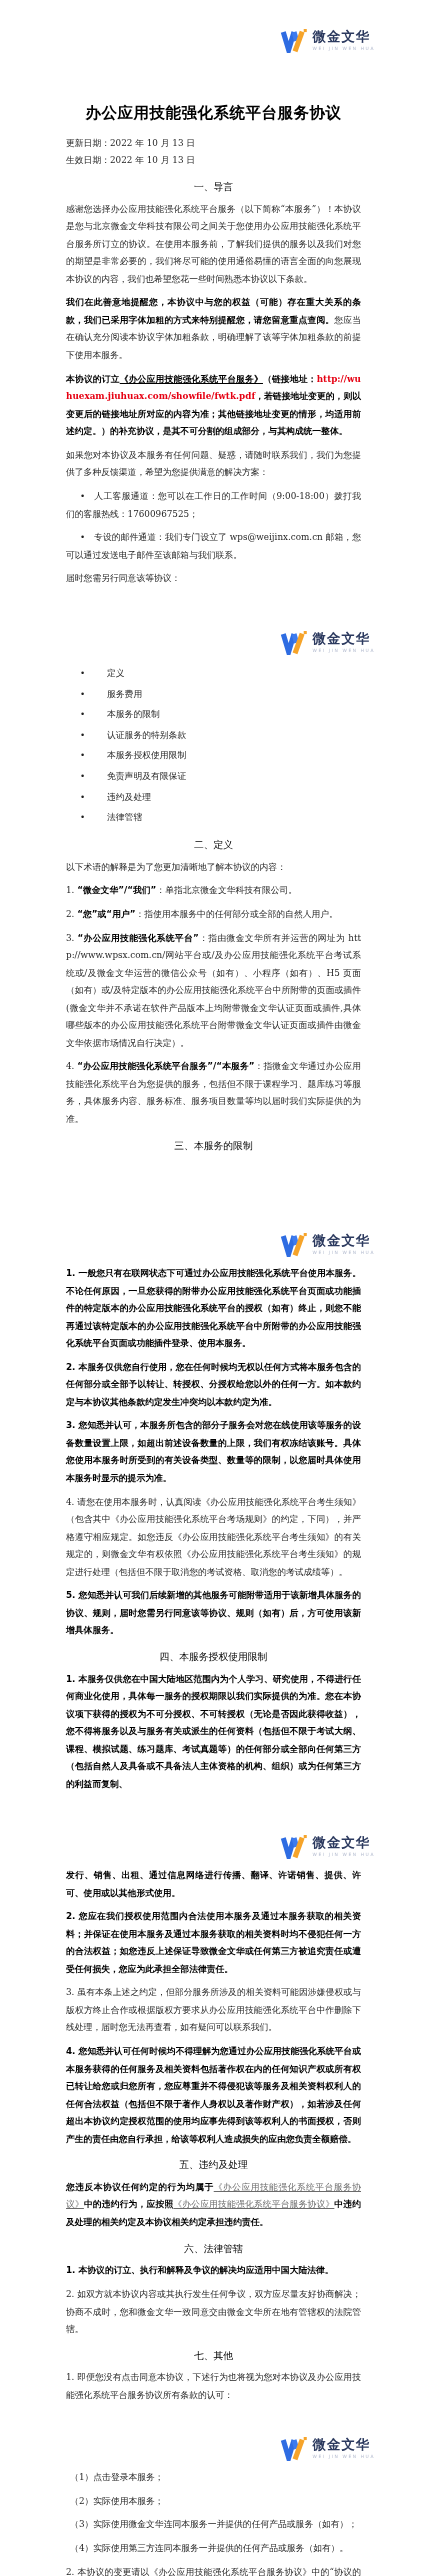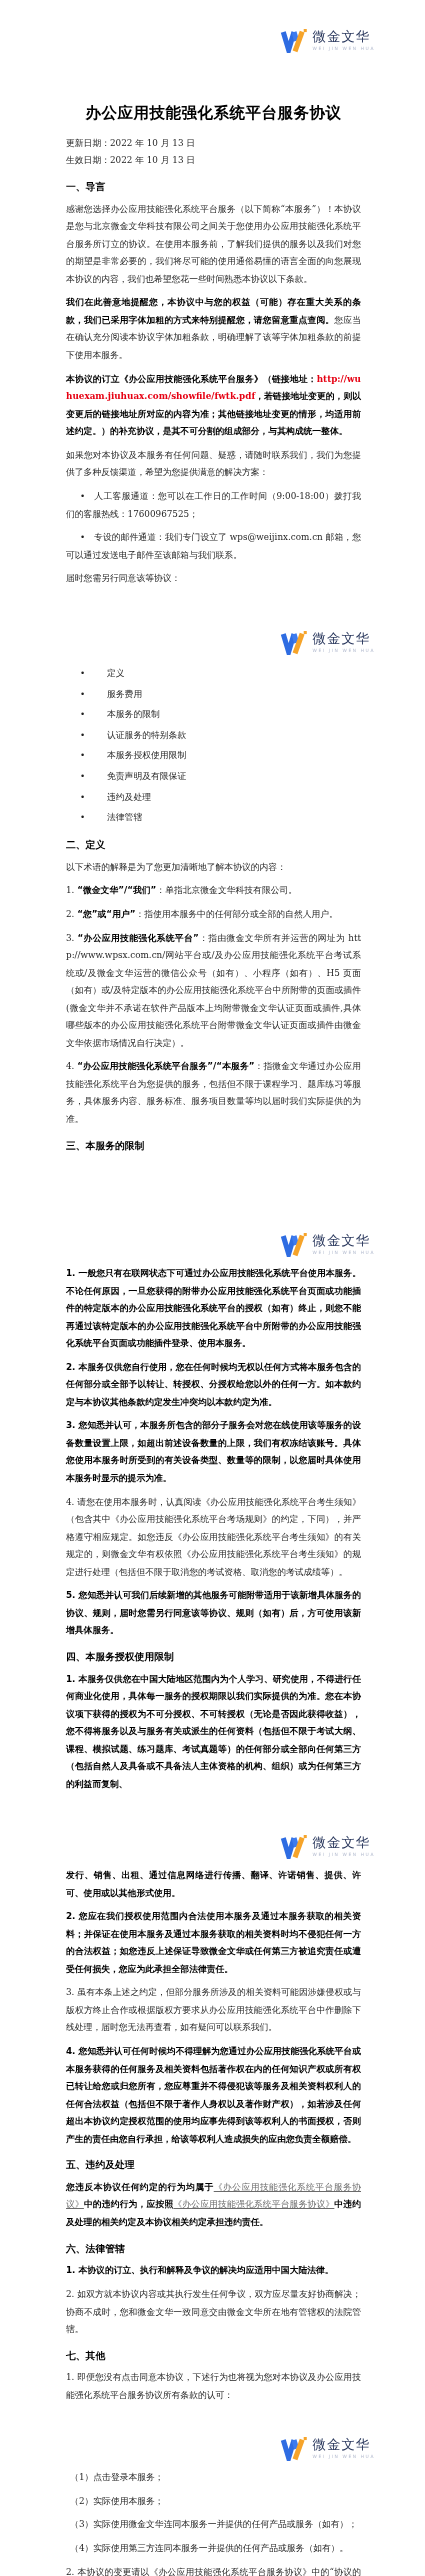--- a/index.html
+++ b/index.html
@@ -2,39 +2,39 @@
 <html style="font-size:8.2px"><head>
 <meta charset="utf-8">
 <style>
   html,body{margin:0;padding:0;background:#ffffff;}
   body{width:426px;font-family:"DejaVu Serif","Liberation Serif",serif;color:#212121;}
   .page{position:relative;width:426px;height:602px;overflow:hidden;background:#fff;}
   
   .logo{position:absolute;top:29px;left:280px;display:flex;align-items:flex-start;gap:4.6px;}
   .logo-mark svg{width:28px;height:24px;display:block;}
   .logo-text{display:flex;flex-direction:column;}
-  .logo-zh{font-family:"DejaVu Sans","Liberation Sans",sans-serif;font-weight:normal;font-size:13.4px;line-height:15.5px;color:#2c3a5f;letter-spacing:1px;white-space:nowrap;}
+  .logo-zh{font-family:"DejaVu Sans","Liberation Sans",sans-serif;font-weight:bold;font-size:13.4px;line-height:15.5px;color:#2c3a5f;letter-spacing:1px;white-space:nowrap;}
   .logo-en{font-family:"DejaVu Sans","Liberation Sans",sans-serif;font-size:4.4px;letter-spacing:1.6px;color:#b2bace;margin-top:1.5px;white-space:nowrap;}
   
   .content{position:absolute;left:66px;width:295px;top:0;}
   .page.first .content{padding-top:103px;}
   .page:not(.first) .content{padding-top:61px;}
   .doc-title{font-family:"DejaVu Sans","Liberation Sans",sans-serif;font-size:15.5px;line-height:20.6px;font-weight:bold;color:#000;text-align:center;letter-spacing:0.5px;margin:0 0 11.3px;}
   .date-line{font-size:8.8px;line-height:17.5px;text-align:left;color:#1f1f1f;}
-  .section-heading{font-family:"DejaVu Sans","Liberation Sans",sans-serif;font-size:9.8px;line-height:14.4px;font-weight:bold;color:#000;margin:10.3px 0 6.2px;}
+  .section-heading{font-family:"DejaVu Sans","Liberation Sans",sans-serif;font-size:9.8px;line-height:14.4px;font-weight:normal;color:#000;margin:10.3px 0 6.2px;text-align:center;}
   .para{font-size:8.8px;line-height:17.5px;margin:0 0 6.2px;text-align:justify;color:#1f1f1f;word-break:break-all;}
   .para.bullet{text-indent:14px;}
   .bullet-dot{margin-right:8.8px;font-family:"DejaVu Sans","Liberation Sans",sans-serif;}
   .para.sub-para{padding-left:4.1px;}
   .toc-item{font-size:8.8px;line-height:20.6px;padding-left:14px;color:#1f1f1f;}
   .toc-dot{display:inline-block;width:27px;font-family:"DejaVu Sans","Liberation Sans",sans-serif;}
   .sg-n{font-weight:normal;}
   .sg-b{font-weight:bold;color:#000;font-family:"DejaVu Sans","Liberation Sans",sans-serif;}
   .sg-r{font-weight:bold;color:#e60012;}
-  .sg-bu{font-weight:bold;color:#000;font-family:"DejaVu Sans","Liberation Sans",sans-serif;}
+  .sg-bu{font-weight:bold;color:#000;text-decoration:underline;font-family:"DejaVu Sans","Liberation Sans",sans-serif;}
   .sg-gu{color:#6a6a6a;text-decoration:underline;}
 </style>
 </head>
 <body>
 
 <main>
     <section class="page first">
   <div class="logo">
     <span class="logo-mark">
       <svg viewBox="0 0 54 47" xmlns="http://www.w3.org/2000/svg">

